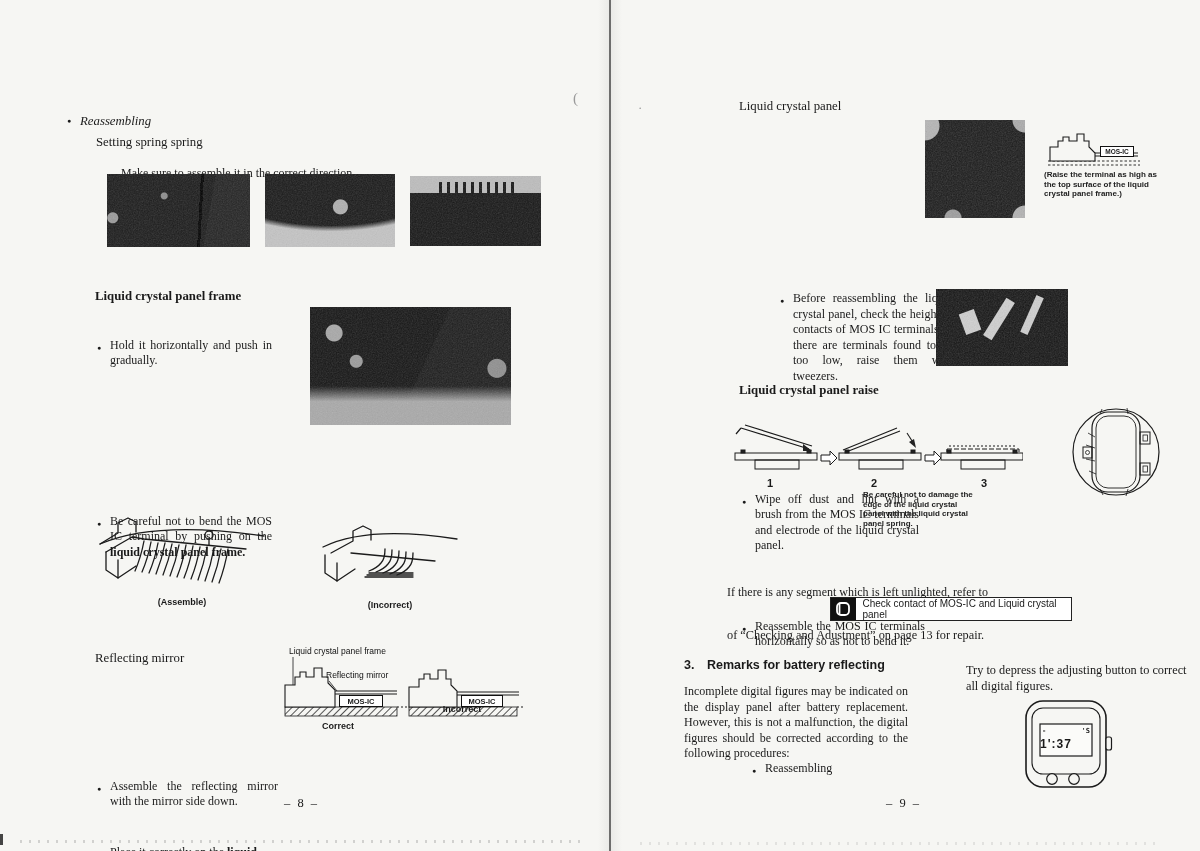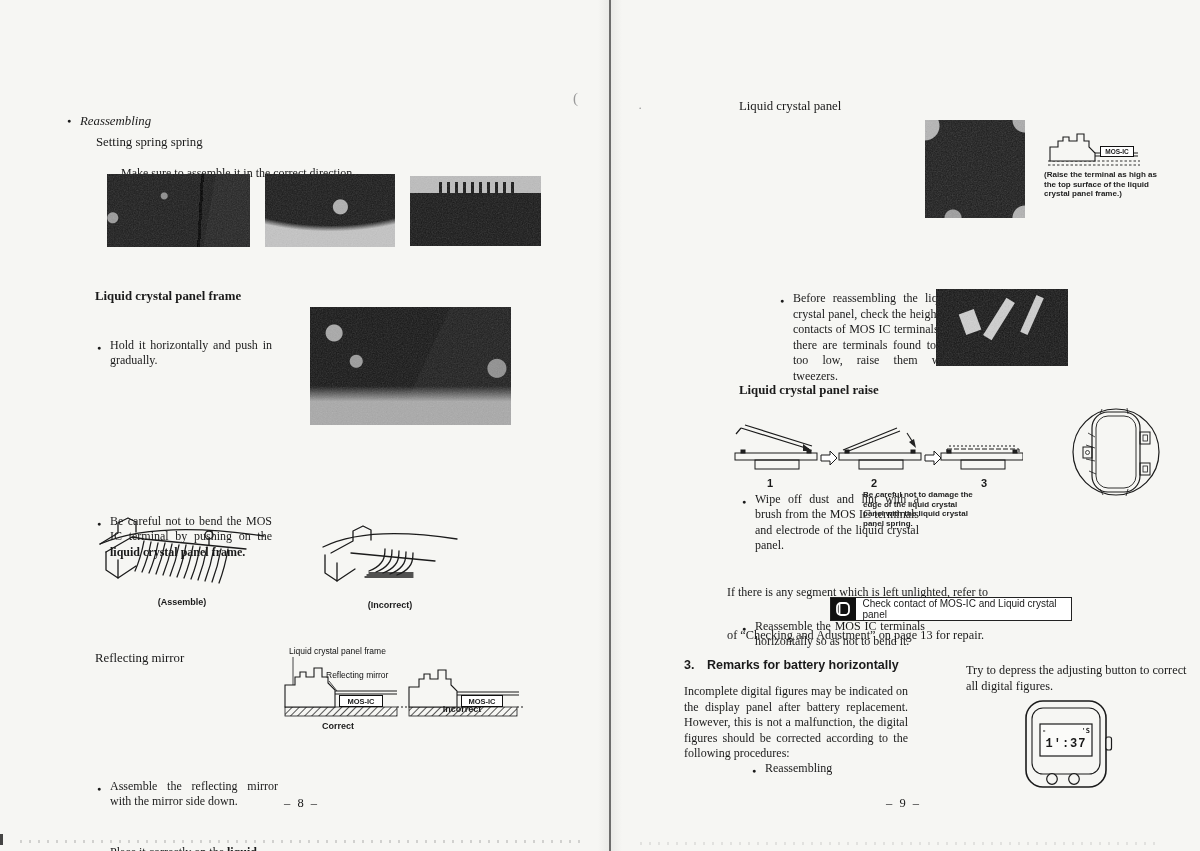--- a/index.html
+++ b/index.html
@@ -273,34 +273,34 @@
     <svg width="18" height="16" viewBox="0 0 18 16">
       <rect x="3" y="2" width="12" height="12" rx="4" stroke="#fff" fill="none" stroke-width="1.8"></rect>
       <line x1="5.5" y1="2" x2="5.5" y2="14" stroke="#fff" stroke-width="1.8"></line>
     </svg>
   </div>
   <div class="sans" style="font-size:10px;padding-left:7px">Check contact of MOS-IC and Liquid crystal panel</div>
 </div>
 <div class="abs txt nw" style="left:727px;top:628px;font-size:12.3px">of “Checking and Adustment” on page 13 for repair.</div>
 
 <div class="abs sans b" style="left:684px;top:658px;font-size:12.5px">3.</div>
-<div class="abs sans b" style="left:707px;top:658px;font-size:12.5px">Remarks for battery horizontally</div>
+<div class="abs sans b" style="left:707px;top:658px;font-size:12.5px">Remarks for battery reflecting</div>
 <p class="abs txt just" style="left:684px;top:684px;width:224px;font-size:12px">Incomplete digital figures may be indicated on the display panel after battery replacement. However, this is not a malfunction, the digital figures should be corrected according to the following procedures:</p>
 
 <p class="abs txt" style="left:966px;top:663px;width:228px;font-size:12.3px">Try to depress the adjusting button to correct all digital figures.</p>
 
 <svg class="abs" style="left:1018px;top:698px" width="100" height="95" viewBox="0 0 100 95">
   <g stroke="#1b1b1b" fill="none">
     <rect x="8" y="3" width="80" height="86" rx="17" stroke-width="1.6"></rect>
     <rect x="14" y="10" width="68" height="66" rx="11" stroke-width="1.1"></rect>
     <rect x="22" y="26" width="52" height="32" stroke-width="1.2" fill="#fbfbf9"></rect>
     <circle cx="34" cy="81" r="5.3" stroke-width="1.2" fill="#f6f6f3"></circle>
     <circle cx="56" cy="81" r="5.3" stroke-width="1.2" fill="#f6f6f3"></circle>
     <rect x="88" y="39" width="5.5" height="13" rx="2" stroke-width="1.2" fill="#f6f6f3"></rect>
   </g>
 </svg>
 <div class="abs" style="left:1042px;top:727px;width:48px;display:flex;justify-content:space-between;font-family:'DejaVu Sans Mono',monospace;font-weight:bold">
   <span style="font-size:7px">-</span>
   <span style="font-size:7px">'S</span>
 </div>
-<div class="abs" style="left:1040px;top:737px;width:52px;text-align:center;font-family:Liberation Mono, monospace;font-weight:bold;font-size:12px;letter-spacing:1px">1':37</div>
+<div class="abs" style="left:1040px;top:737px;width:52px;font-family:Liberation Sans, sans-serif;font-weight:bold;font-size:12px;letter-spacing:1px">1':37</div>
 
 <div class="abs pageno" style="left:886px;top:796px">– 9 –</div>
 
 </body></html>

